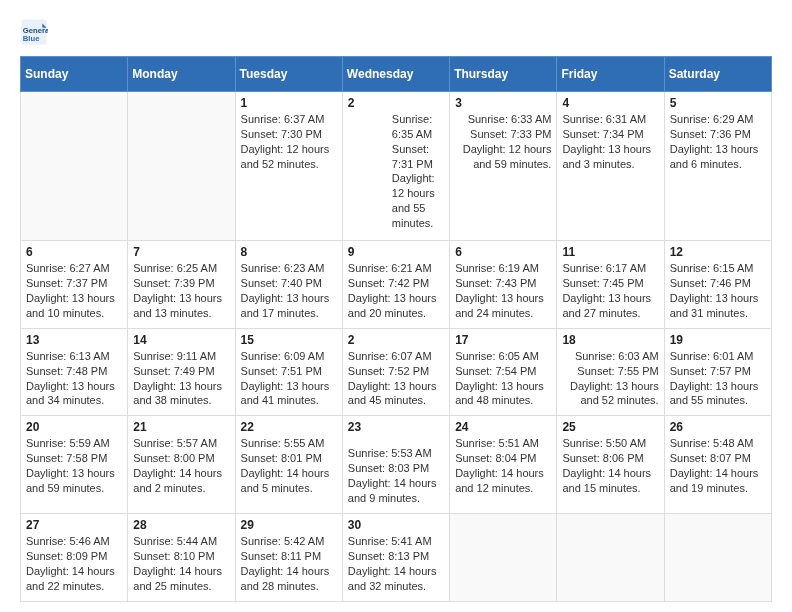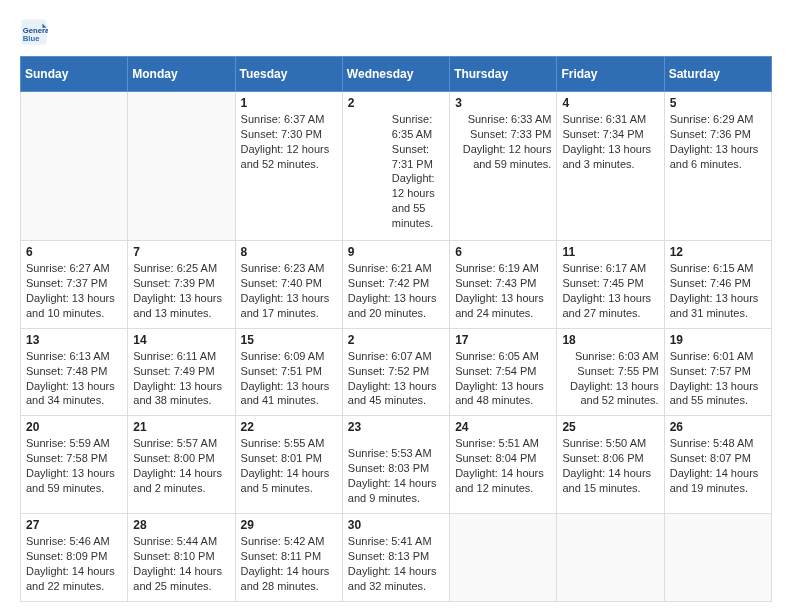--- a/index.html
+++ b/index.html
@@ -223,21 +223,21 @@
         <tr>
           <td>
             <span class="day-num">13</span>
             <div class="day-info" style="white-space: pre-line;">Sunrise: 6:13 AM
 Sunset: 7:48 PM
 Daylight: 13 hours
 and 34 minutes.</div>
           </td>
           <td>
             <span class="day-num">14</span>
-            <div class="day-info" style="white-space: pre-line;">Sunrise: 6:11 AM
+            <div class="day-info" style="white-space: pre-line;">Sunrise: 9:11 AM
 Sunset: 7:49 PM
 Daylight: 13 hours
 and 38 minutes.</div>
           </td>
           <td>
             <span class="day-num">15</span>
             <div class="day-info" style="white-space: pre-line;">Sunrise: 6:09 AM
 Sunset: 7:51 PM
 Daylight: 13 hours
 and 41 minutes.</div>

